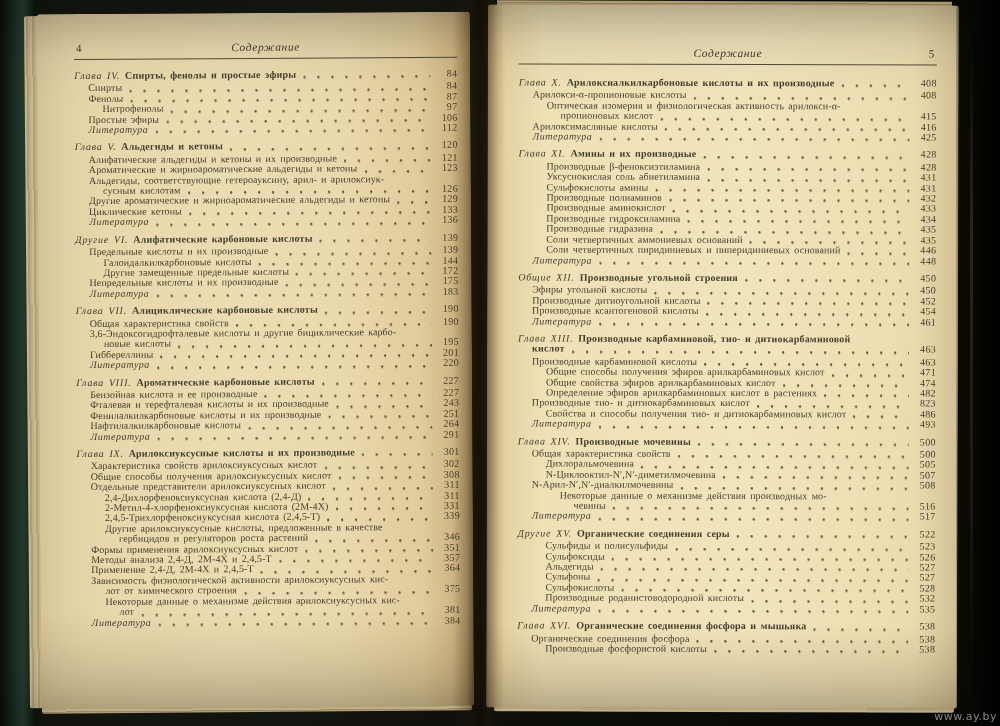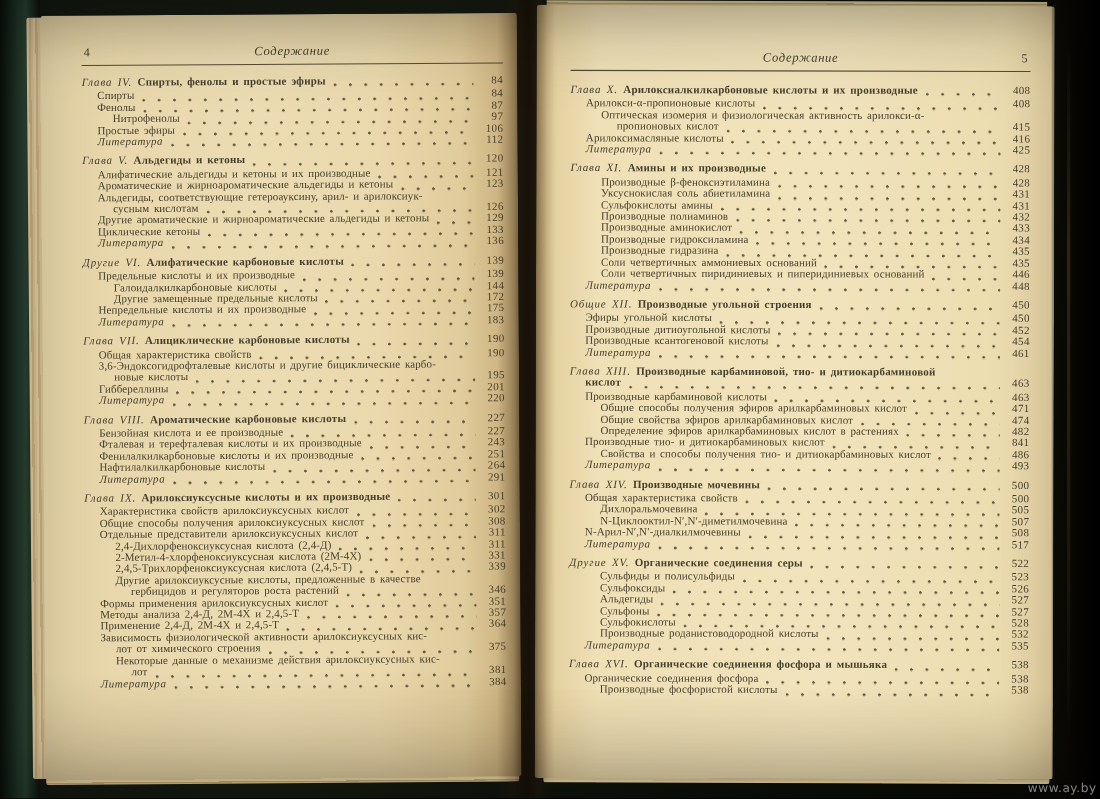--- a/index.html
+++ b/index.html
@@ -670,21 +670,21 @@
               <div class="line" style="padding-left: 28px;">
                 <span class="txt">Определение эфиров арилкарбаминовых кислот в растениях</span>
                 <span class="lead"></span>
                 <span class="num">482</span>
               </div>
             </div>
             <div class="entry">
               <div class="line" style="padding-left: 14px;">
                 <span class="txt">Производные тио- и дитиокарбаминовых кислот</span>
                 <span class="lead"></span>
-                <span class="num">841</span>
+                <span class="num">823</span>
               </div>
             </div>
             <div class="entry">
               <div class="line" style="padding-left: 28px;">
                 <span class="txt">Свойства и способы получения тио- и дитиокарбаминовых кислот</span>
                 <span class="lead"></span>
                 <span class="num">486</span>
               </div>
             </div>
             <div class="entry lit">
@@ -722,20 +722,30 @@
                 <span class="txt">N-Циклооктил-N′,N′-диметилмочевина</span>
                 <span class="lead"></span>
                 <span class="num">507</span>
               </div>
             </div>
             <div class="entry">
               <div class="line" style="padding-left: 14px;">
                 <span class="txt">N-Арил-N′,N′-диалкилмочевины</span>
                 <span class="lead"></span>
                 <span class="num">508</span>
+              </div>
+            </div>
+            <div class="entry">
+              <div class="line" style="padding-left: 42px;">
+                <span class="txt">Некоторые данные о механизме действия производных мо-</span>
+              </div>
+              <div class="line" style="padding-left: 56px;">
+                <span class="txt">чевины</span>
+                <span class="lead"></span>
+                <span class="num">516</span>
               </div>
             </div>
             <div class="entry lit">
               <div class="line" style="padding-left: 14px;">
                 <span class="txt">Литература</span>
                 <span class="lead"></span>
                 <span class="num">517</span>
               </div>
             </div>
           </div>

